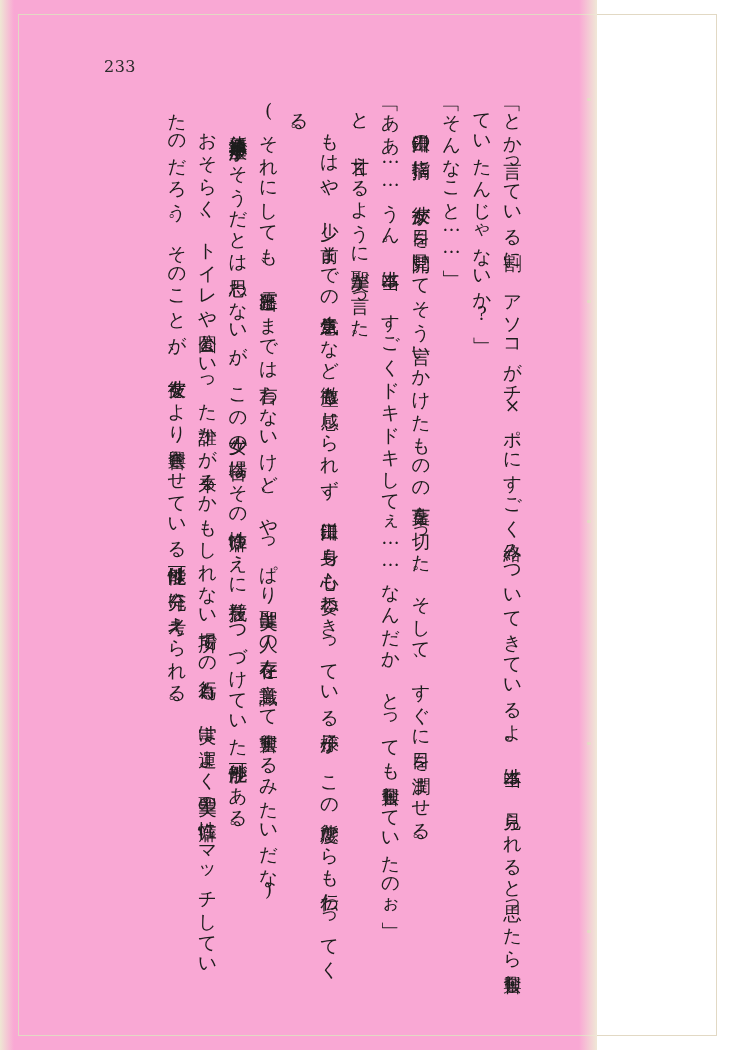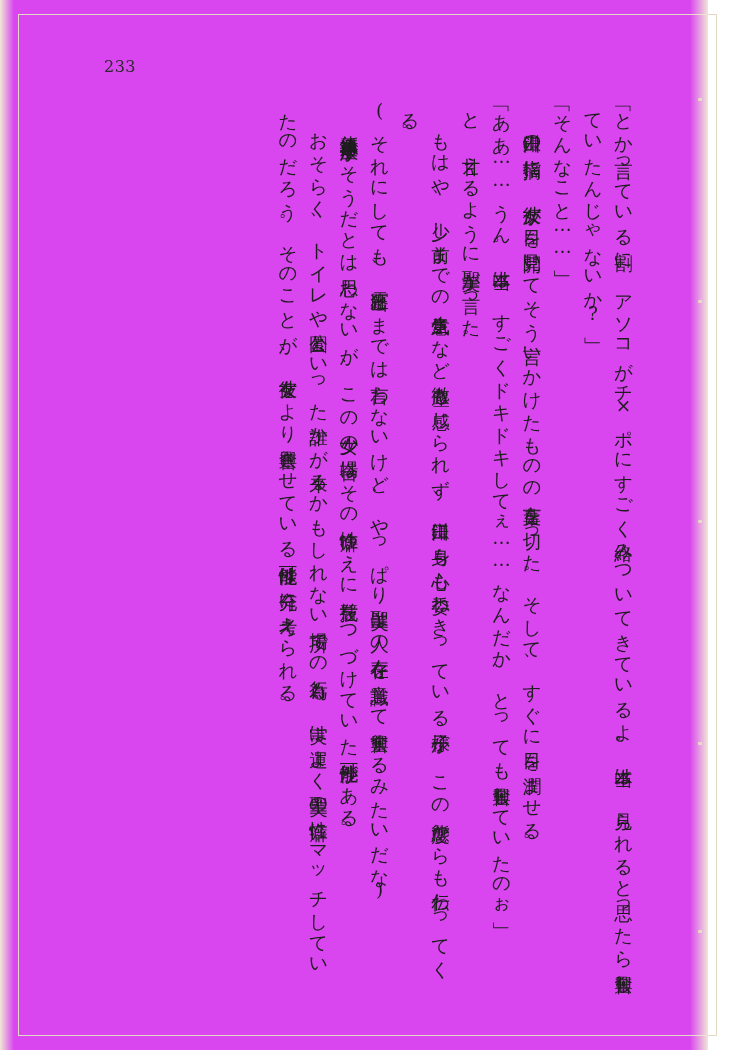--- a/index.html
+++ b/index.html
@@ -8,23 +8,23 @@
     background: #ffffff;
   }
   body {
     width: 735px;
     height: 1050px;
     overflow: hidden;
     font-family: "DejaVu Serif", "Liberation Serif", serif;
   }
   #page {
     position: relative;
-    width: 708px;
+    width: 597px;
     height: 1050px;
-    background: #d946ef;
+    background: #f9a8d4;
     box-sizing: border-box;
   }
   
   #page::before {
     content: "";
     position: absolute;
     left: 0; top: 0;
     width: 14px; height: 100%;
     background: linear-gradient(to right, #efe7d4, rgba(253,249,237,0));
     pointer-events: none;

